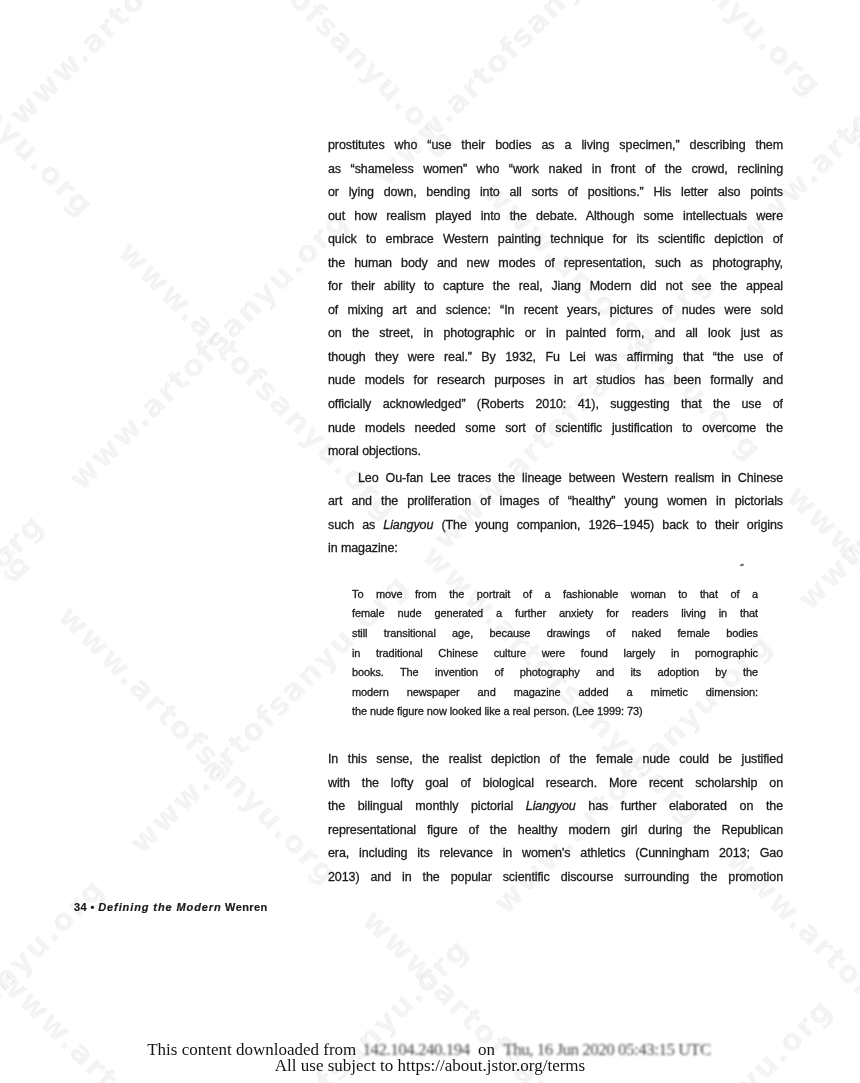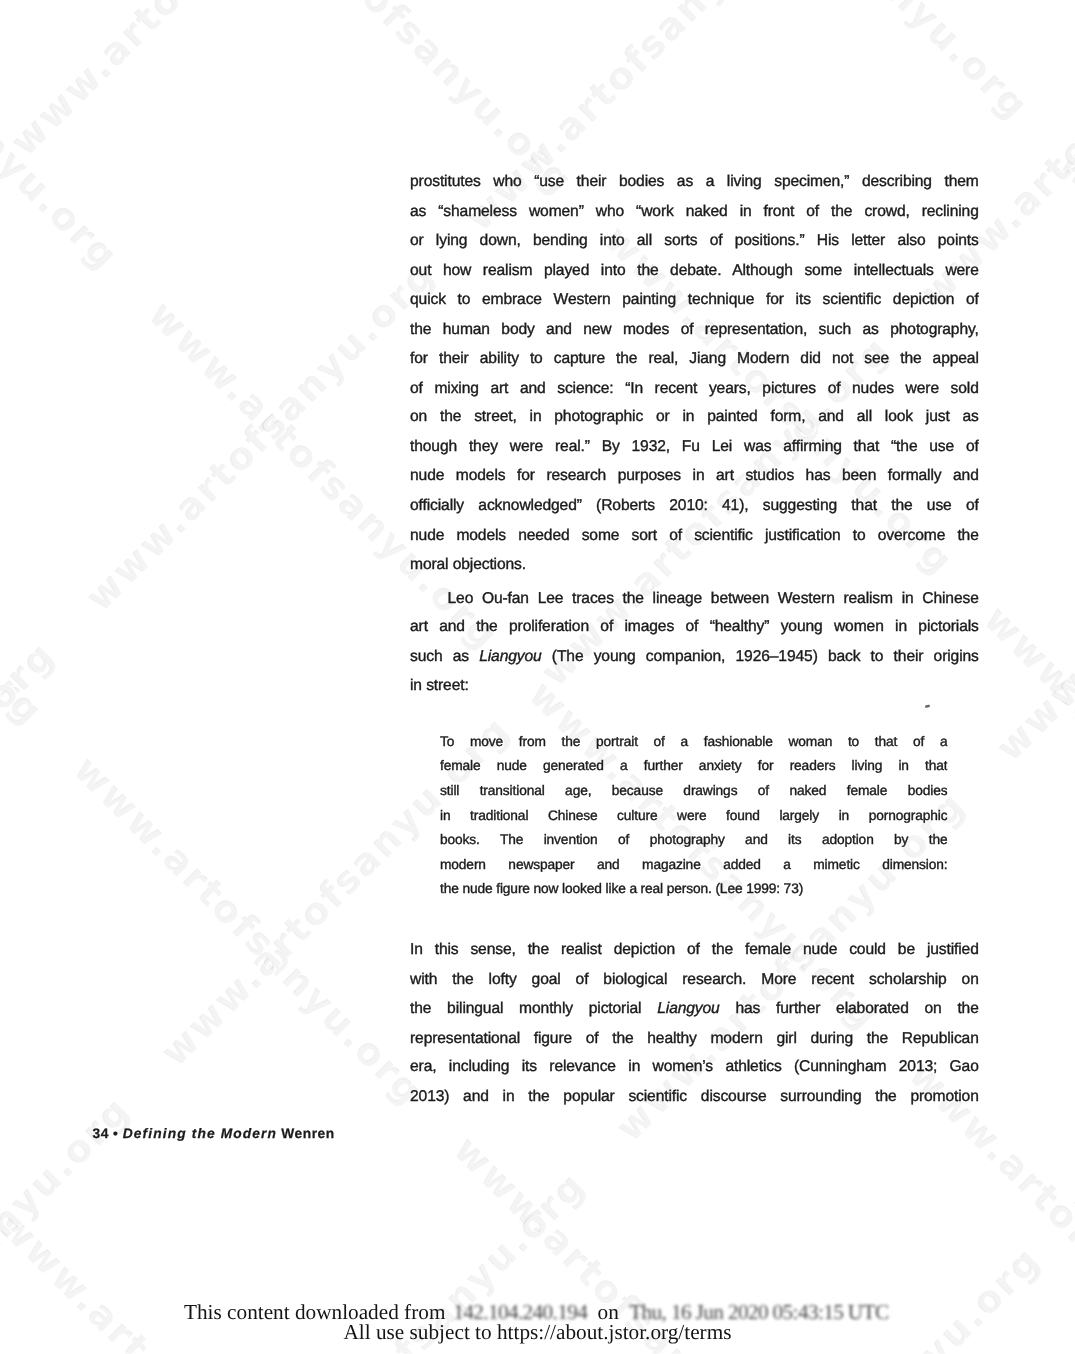--- a/index.html
+++ b/index.html
@@ -155,21 +155,21 @@
         <div class="line">though they were real.” By 1932, Fu Lei was affirming that “the use of</div>
         <div class="line">nude models for research purposes in art studios has been formally and</div>
         <div class="line">officially acknowledged” (Roberts 2010: 41), suggesting that the use of</div>
         <div class="line">nude models needed some sort of scientific justification to overcome the</div>
         <div class="line no-just">moral objections.</div>
       </div>
       <div class="para body">
         <div class="line indent">Leo Ou-fan Lee traces the lineage between Western realism in Chinese</div>
         <div class="line">art and the proliferation of images of “healthy” young women in pictorials</div>
         <div class="line">such as <i>Liangyou</i> (The young companion, 1926–1945) back to their origins</div>
-        <div class="line no-just">in street:</div>
+        <div class="line no-just">in magazine:</div>
       </div>
       <div class="para quote">
         <div class="line">To move from the portrait of a fashionable woman to that of a</div>
         <div class="line">female nude generated a further anxiety for readers living in that</div>
         <div class="line">still transitional age, because drawings of naked female bodies</div>
         <div class="line">in traditional Chinese culture were found largely in pornographic</div>
         <div class="line">books. The invention of photography and its adoption by the</div>
         <div class="line">modern newspaper and magazine added a mimetic dimension:</div>
         <div class="line no-just">the nude figure now looked like a real person. (Lee 1999: 73)</div>
       </div>

